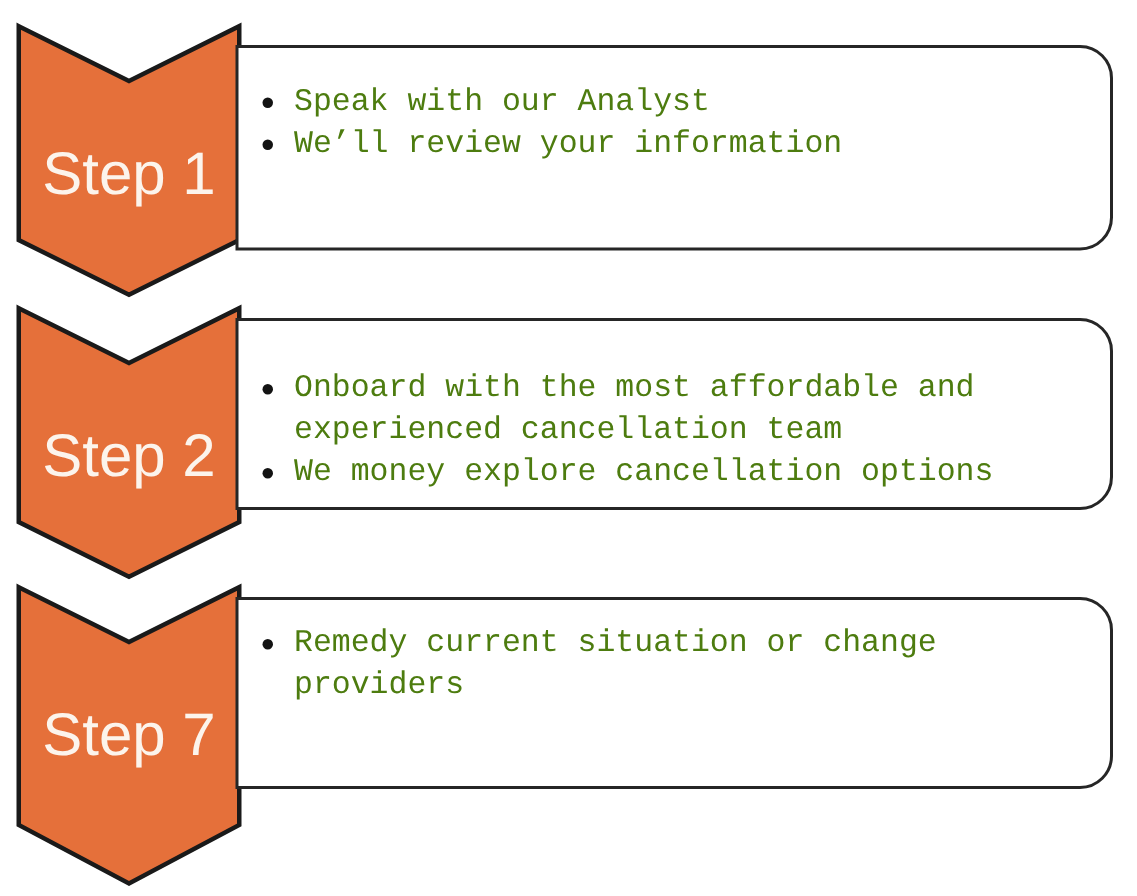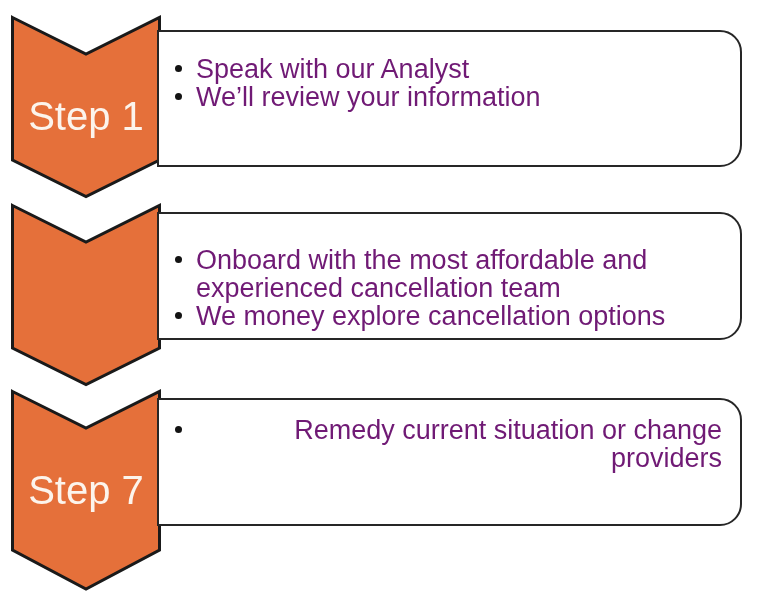--- a/index.html
+++ b/index.html
@@ -74,44 +74,44 @@
   }
 
   .bullet-list {
     list-style: none;
     margin: 0;
     padding: 0;
   }
   .bullet-item {
     position: relative;
     padding-left: 37px;
-    font-family: Liberation Sans, sans-serif;
-    font-size: 27px;
+    font-family: Liberation Mono, monospace;
+    font-size: 21px;
     line-height: 28px;
-    color: #701a75;
+    color: #4d7c0f;
   }
   .bullet-item .bullet-dot {
     position: absolute;
     left: 16px;
     top: 10px;
     width: 7px;
     height: 7px;
     border-radius: 50%;
     background: #131313;
   }
 
   
   #step-1 { top: 16px; }
   #step-1 .step-card { height: 137px; padding: 23px 18px 0 0; }
 
   #step-2 { top: 204px; }
   #step-2 .step-card { height: 128px; top: 8px; padding: 32px 18px 0 0; }
 
   #step-3 { top: 390px; }
-  #step-3 .step-card { height: 128px; top: 8px; padding: 16px 18px 0 0; text-align: right; }
+  #step-3 .step-card { height: 128px; top: 8px; padding: 16px 18px 0 0; }
 </style>
 </head>
 <body>
 
 <div id="process-diagram">
 
   <div class="step-row" id="step-1">
     <div class="chevron">
       <svg viewBox="0 0 150 182" xmlns="http://www.w3.org/2000/svg">
         <polygon points="1.5,1.5 75,38 148.5,1.5 148.5,144 75,180.5 1.5,144" fill="#e5703a" stroke="#1a1a1a" stroke-width="3" stroke-linejoin="miter"></polygon>
@@ -131,20 +131,21 @@
         </li>
       </ul>
     </div>
   </div>
 
   <div class="step-row" id="step-2">
     <div class="chevron">
       <svg viewBox="0 0 150 182" xmlns="http://www.w3.org/2000/svg">
         <polygon points="1.5,1.5 75,38 148.5,1.5 148.5,144 75,180.5 1.5,144" fill="#e5703a" stroke="#1a1a1a" stroke-width="3" stroke-linejoin="miter"></polygon>
       </svg>
+      <div class="chevron-label">Step 2</div>
     </div>
 
     <div class="step-card">
       <ul class="bullet-list">
         <li class="bullet-item">
           <span class="bullet-dot"></span>
           <span>Onboard with the most affordable and experienced cancellation team</span>
         </li>
         <li class="bullet-item">
           <span class="bullet-dot"></span>

